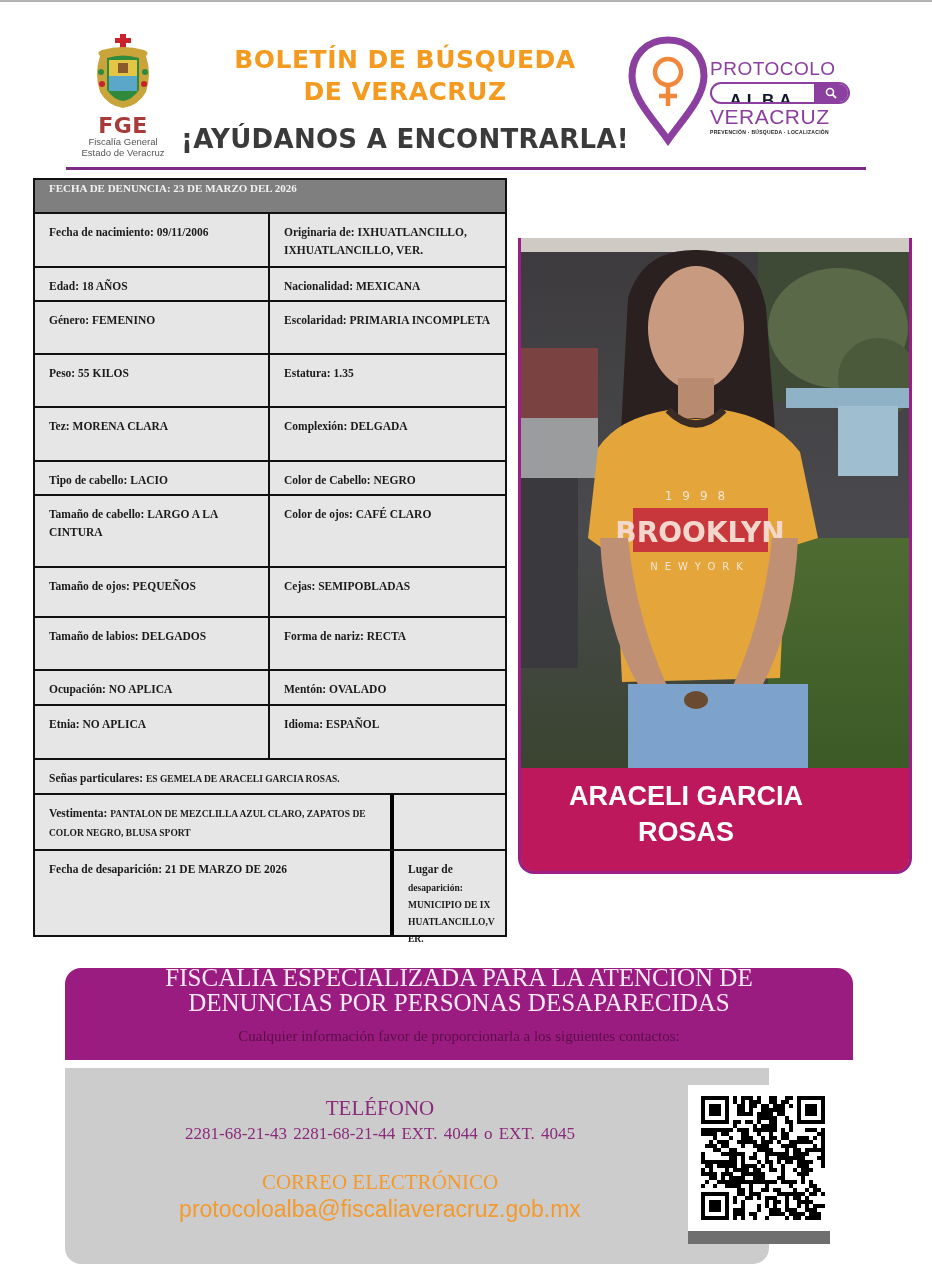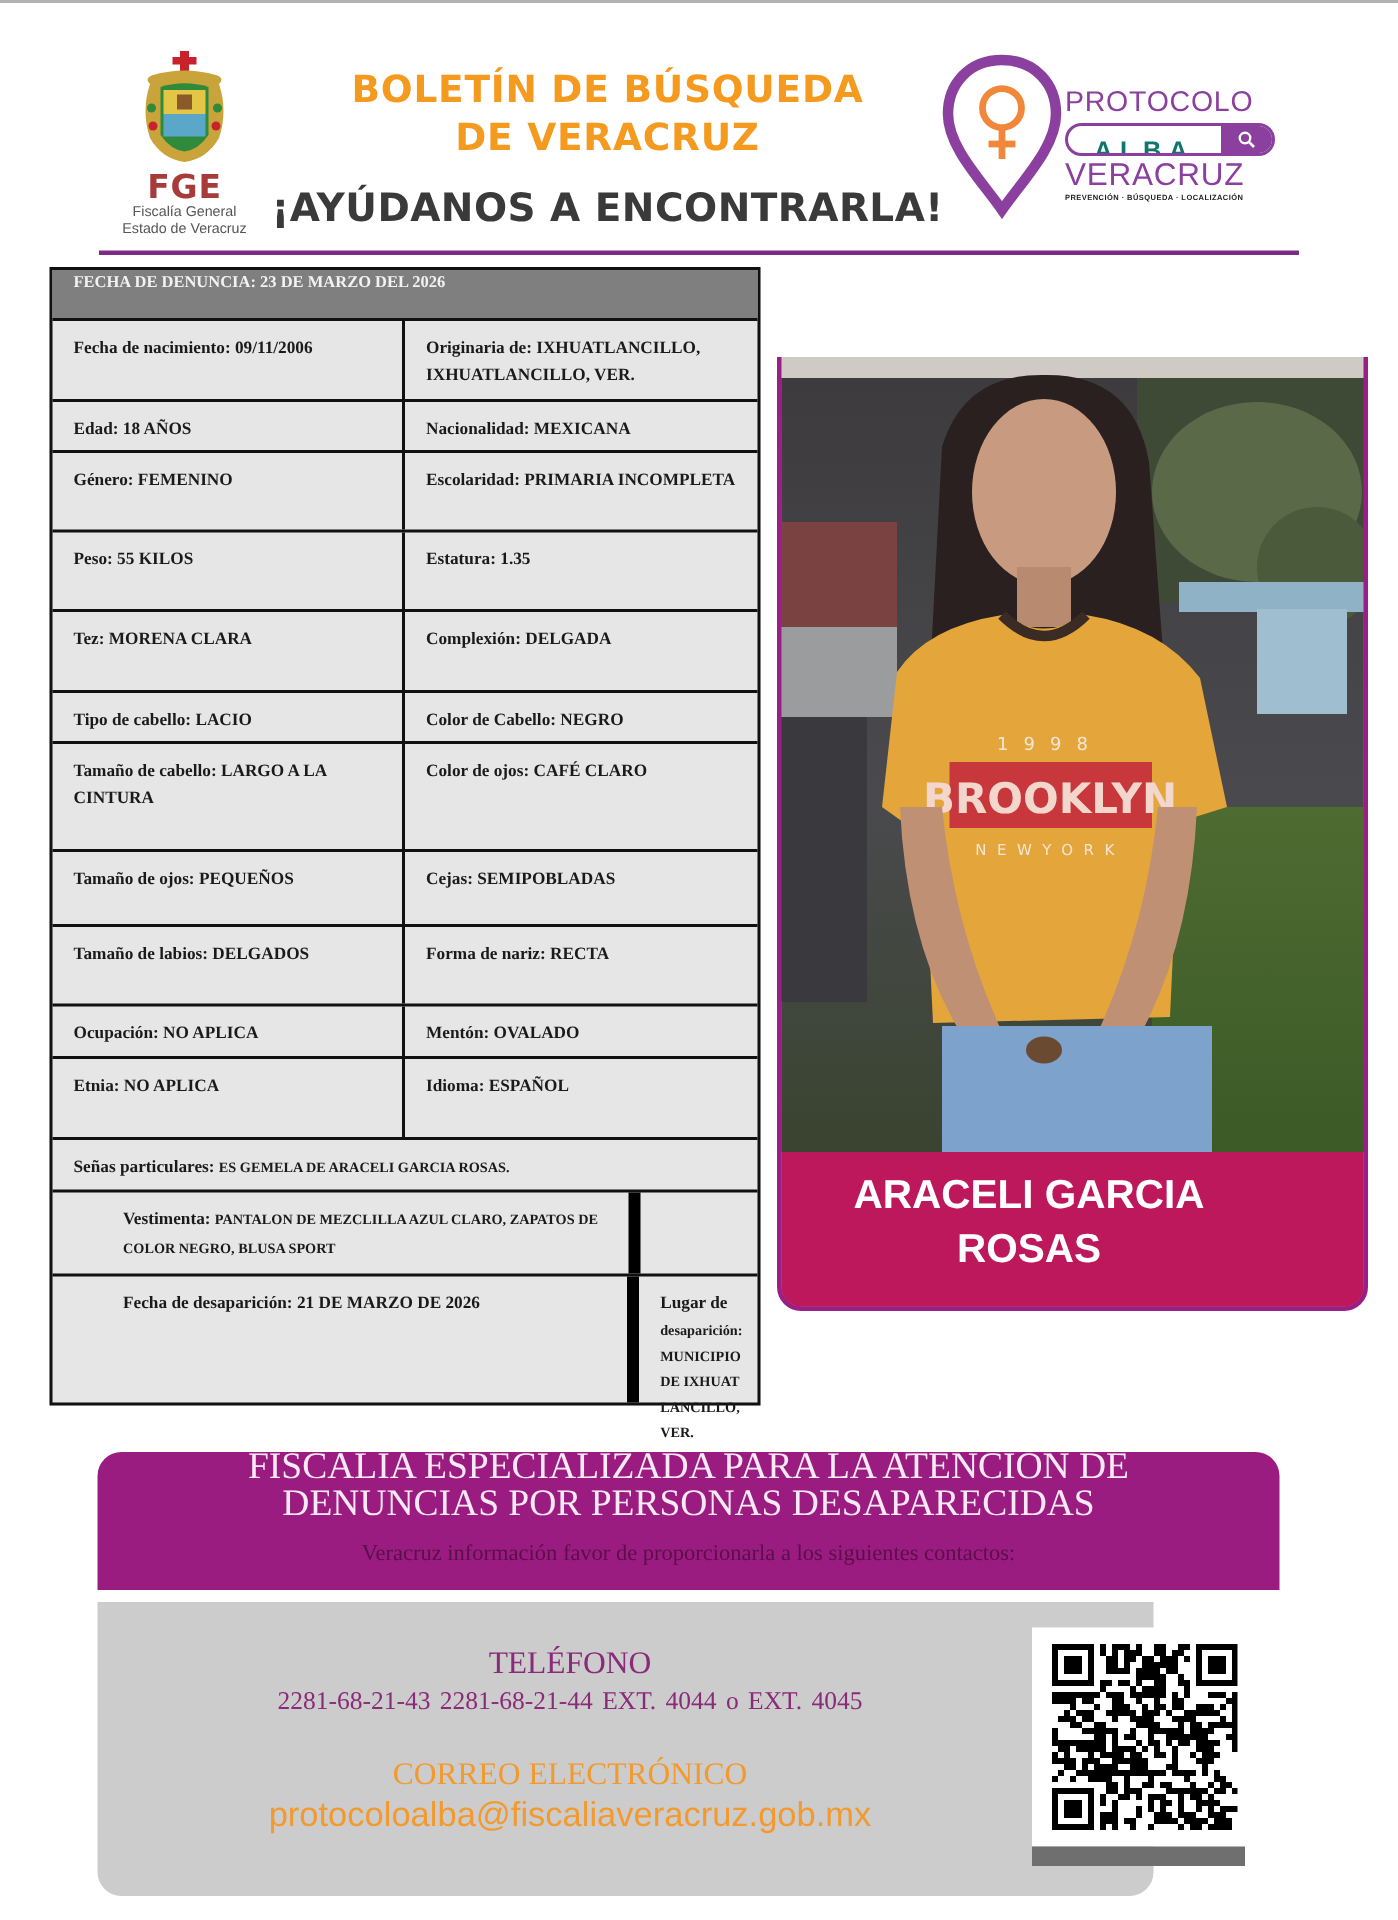--- a/index.html
+++ b/index.html
@@ -14,37 +14,37 @@
 
   .title-block { position: absolute; left: 170px; top: 42px; width: 470px; text-align: center; }
   .title-line { font-family: "DejaVu Sans", sans-serif; font-weight: bold; color: #f39a1f; font-size: 25px; line-height: 32px; letter-spacing: 0.5px; }
   .tagline { position: absolute; left: 170px; top: 122px; width: 470px; text-align: center; font-family: "DejaVu Sans", sans-serif; font-weight: bold; color: #3a3a3a; font-size: 26px; letter-spacing: 0.3px; }
 
   .alba-logo { position: absolute; left: 628px; top: 34px; width: 240px; height: 110px; }
   .alba-pin { position: absolute; left: 0; top: 0; }
   .alba-text { position: absolute; left: 82px; top: 22px; width: 150px; text-align: left; }
   .alba-protocolo { font-size: 19px; color: #8b3f9e; letter-spacing: 0.5px; line-height: 22px; }
   .alba-pill { display: flex; align-items: center; margin-top: 2px; height: 22px; width: 140px; border: 2px solid #8b3f9e; border-radius: 11px; overflow: hidden; }
-  .alba-pill-text { flex: 1; text-align: center; font-weight: bold; color: #0f766e; font-size: 17px; letter-spacing: 5px; line-height: 18px; margin-top: 16px; }
+  .alba-pill-text { flex: 1; text-align: center; font-weight: bold; color: #0f172a; font-size: 17px; letter-spacing: 5px; line-height: 18px; margin-top: 16px; }
   .alba-pill-search { width: 34px; height: 100%; background: #8b3f9e; color: #fff; display: flex; align-items: center; justify-content: center; font-size: 12px; }
   .alba-veracruz { font-size: 21px; color: #8b3f9e; line-height: 24px; letter-spacing: 0.5px; margin-top: 1px; }
   .alba-motto { font-size: 5px; font-weight: bold; color: #222; letter-spacing: 0.3px; }
 
   .header-rule { position: absolute; left: 66px; top: 165px; width: 800px; height: 3px; background: #7d2a86; }
 
   
   .info-table { position: absolute; left: 33px; top: 176px; width: 474px; border: 2px solid #111; background: #e6e6e6; font-family: "Liberation Serif", serif; font-weight: bold; font-size: 11.5px; color: #1a1a1a; }
   .info-head { height: 34px; background: #7f7f7f; color: #f2f2f2; padding: 2px 0 0 14px; font-size: 11px; border-bottom: 2px solid #111; }
   .row { display: flex; border-bottom: 2px solid #111; }
   .row:last-child { border-bottom: none; }
   .cell { padding: 9px 8px 0 14px; line-height: 18px; }
   .cell.l { width: 235px; border-right: 2px solid #111; }
   .cell.r { flex: 1; }
   .cell.full { flex: 1; }
-  .cell.l2 { width: 359px; border-right: 8px solid #000000; margin-left: 33px; }
+  .cell.l2 { width: 359px; border-right: 4px solid #000000; }
   .small { font-size: 9.5px; }
 
   
   .photo-card { position: absolute; left: 518px; top: 236px; width: 394px; height: 636px; border: 3px solid #9b1e86; border-top: none; border-radius: 0 0 16px 16px; overflow: hidden; background: #808080; }
   .photo { position: absolute; left: -3px; top: 0; width: 397px; height: 530px; overflow: hidden; }
   .name-plate { position: absolute; left: 0; top: 530px; width: 100%; height: 106px; background: #be185d; }
   .name-text { position: absolute; left: 0; top: 10px; width: 330px; text-align: center; color: #ffffff; font-weight: bold; font-size: 27px; line-height: 36px; }
 
   
   .footer-band { position: absolute; left: 65px; top: 966px; width: 788px; height: 92px; background: #9b1c80; border-radius: 16px 16px 0 0; text-align: center; font-family: "Liberation Serif", serif; }
@@ -239,21 +239,21 @@
     <div class="name-text">
       <div>ARACELI GARCIA</div>
       <div>ROSAS</div>
     </div>
   </div>
 </div>
 
 <div class="footer-band">
   <div class="footer-title">FISCALIA ESPECIALIZADA PARA LA ATENCION DE</div>
   <div class="footer-title">DENUNCIAS POR PERSONAS DESAPARECIDAS</div>
-  <div class="footer-sub">Veracruz información favor de proporcionarla a los siguientes contactos:</div>
+  <div class="footer-sub">Cualquier información favor de proporcionarla a los siguientes contactos:</div>
 </div>
 
 <div class="contact-box">
   <div class="phone-label">TELÉFONO</div>
   <div class="phone-numbers">2281-68-21-43   2281-68-21-44   EXT. 4044  o  EXT. 4045</div>
   <div class="email-label">CORREO ELECTRÓNICO</div>
   <div class="email">protocoloalba@fiscaliaveracruz.gob.mx</div>
 
   <div class="qr-wrap">
     <svg id="qr" width="124" height="124" viewBox="0 0 31 31" shape-rendering="crispEdges">

